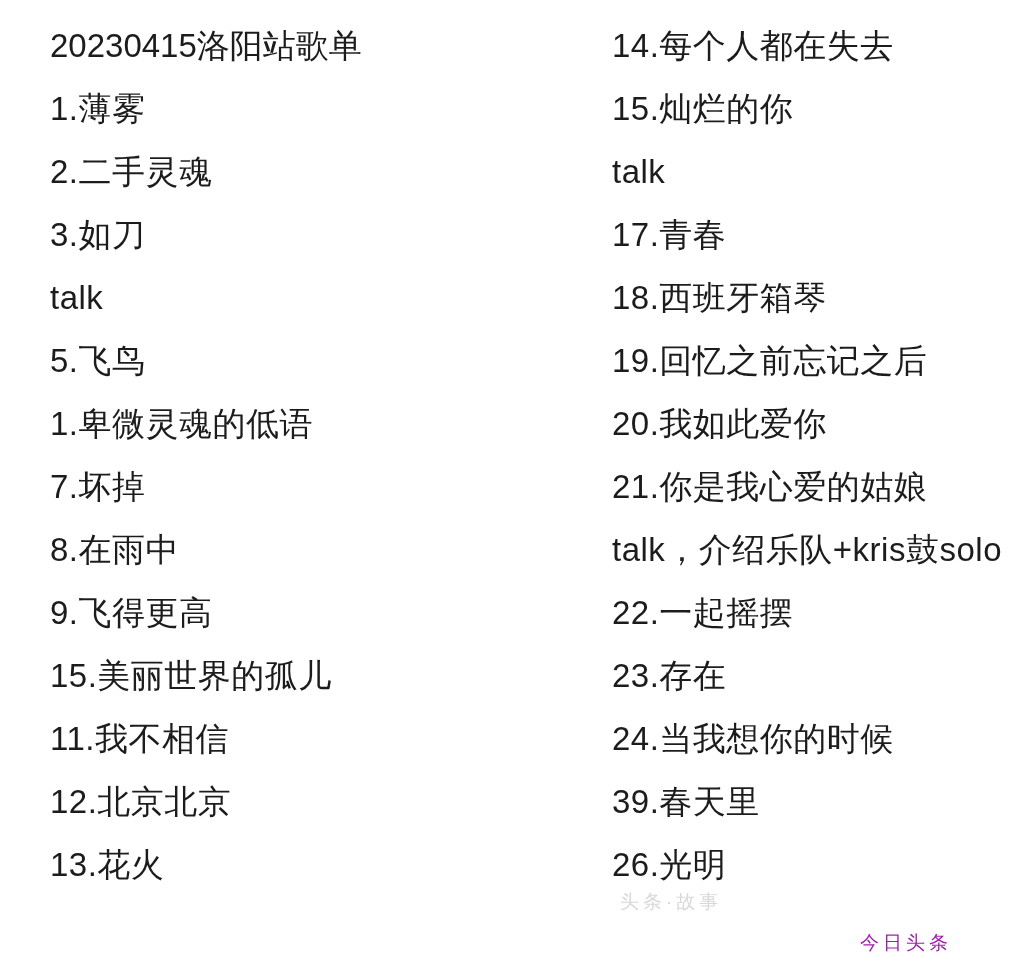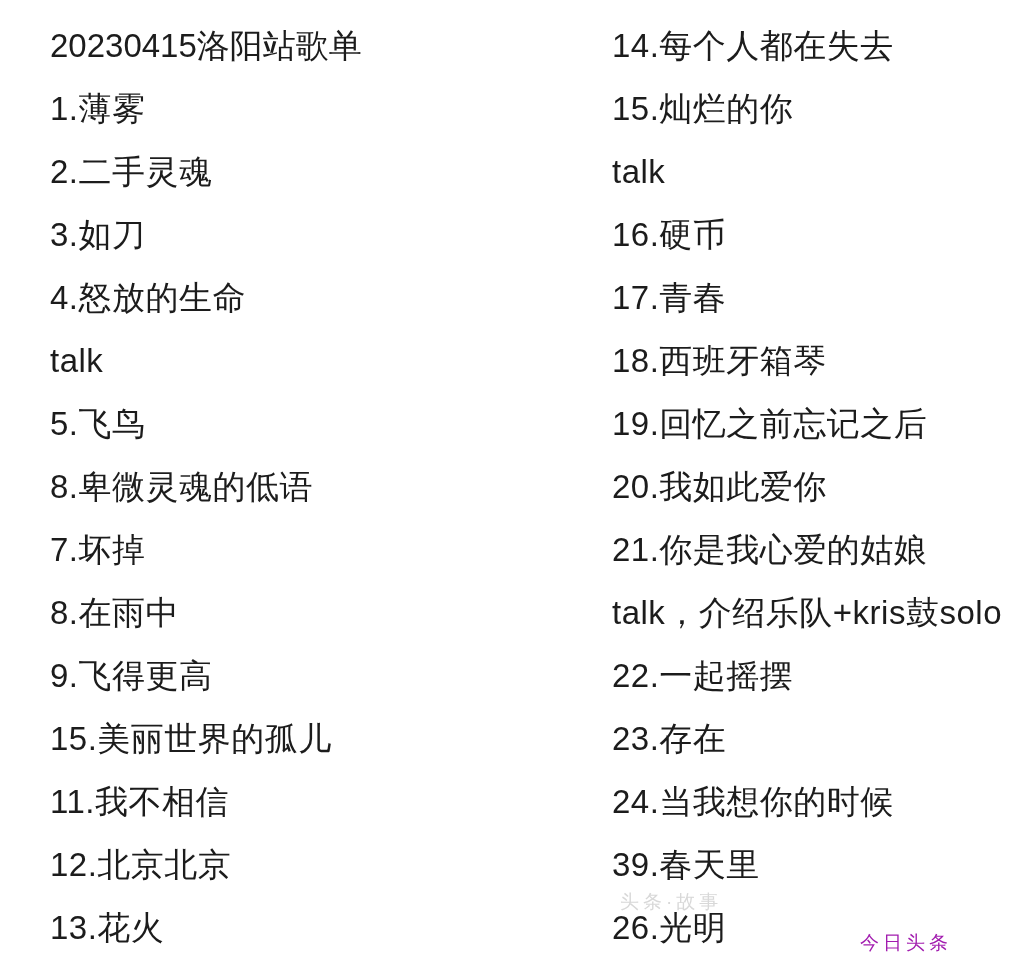--- a/index.html
+++ b/index.html
@@ -87,38 +87,36 @@
 <body>
 
 <div class="page">
   <div class="columns">
 
     <div class="column col-left">
       <div class="line title">20230415洛阳站歌单</div>
       <div class="line">1.薄雾</div>
       <div class="line">2.二手灵魂</div>
       <div class="line">3.如刀</div>
-      <div class="line">4.怒放的生命</div>
       <div class="line">talk</div>
       <div class="line">5.飞鸟</div>
-      <div class="line">8.卑微灵魂的低语</div>
+      <div class="line">1.卑微灵魂的低语</div>
       <div class="line">7.坏掉</div>
       <div class="line">8.在雨中</div>
       <div class="line">9.飞得更高</div>
       <div class="line">15.美丽世界的孤儿</div>
       <div class="line">11.我不相信</div>
       <div class="line">12.北京北京</div>
       <div class="line">13.花火</div>
     </div>
 
     <div class="column col-right">
       <div class="line">14.每个人都在失去</div>
       <div class="line">15.灿烂的你</div>
       <div class="line">talk</div>
-      <div class="line">16.硬币</div>
       <div class="line">17.青春</div>
       <div class="line">18.西班牙箱琴</div>
       <div class="line">19.回忆之前忘记之后</div>
       <div class="line">20.我如此爱你</div>
       <div class="line">21.你是我心爱的姑娘</div>
       <div class="line clipped">talk，介绍乐队+kris鼓solo</div>
       <div class="line">22.一起摇摆</div>
       <div class="line">23.存在</div>
       <div class="line">24.当我想你的时候</div>
       <div class="line">39.春天里</div>

